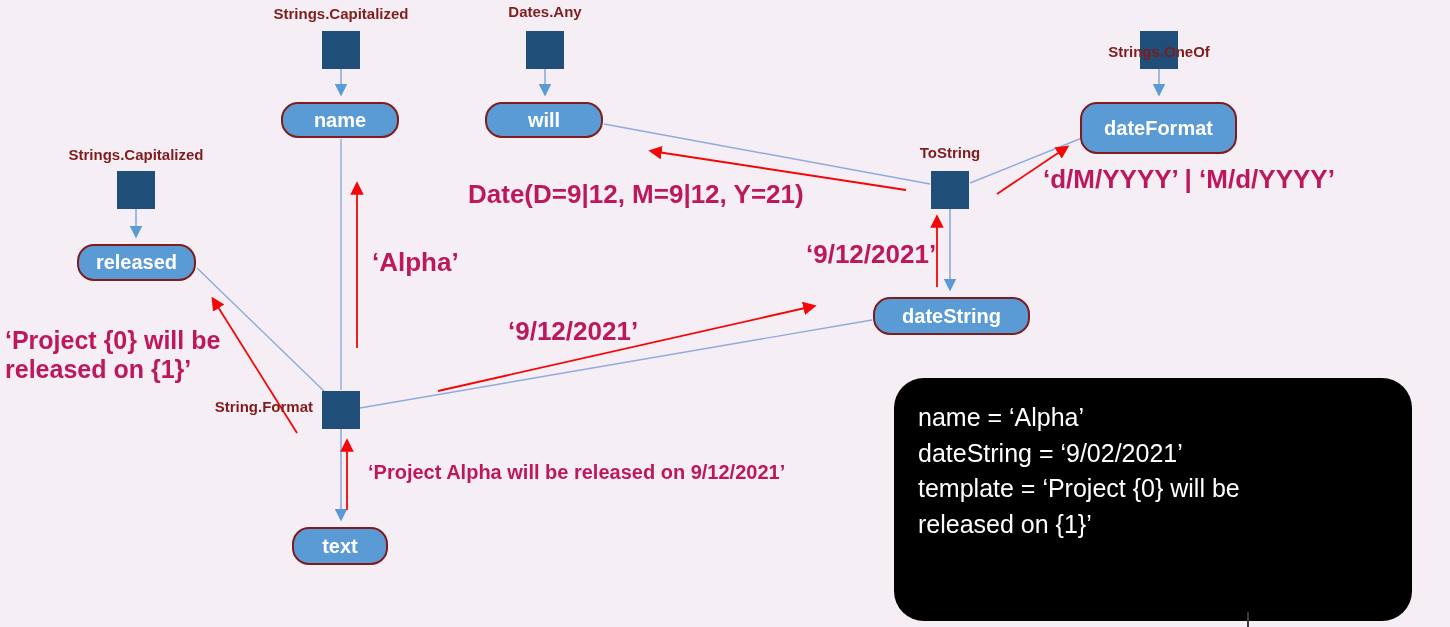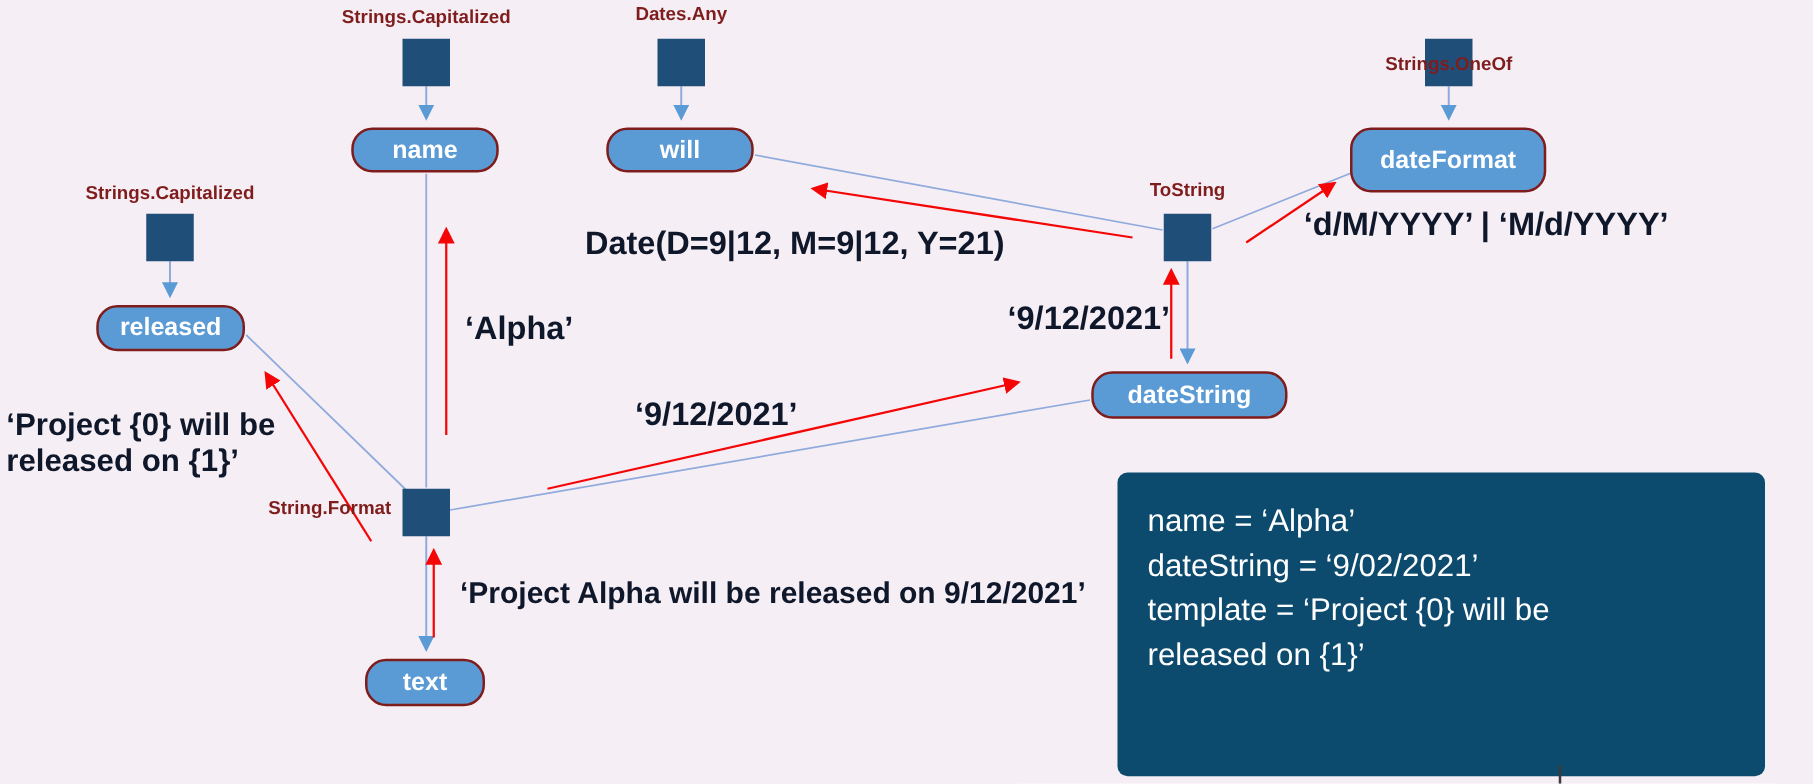--- a/index.html
+++ b/index.html
@@ -37,33 +37,33 @@
     border-radius: 17px;
     color: #ffffff;
     font-size: 20px;
     font-weight: 700;
     display: flex;
     align-items: center;
     justify-content: center;
   }
   .red-note {
     position: absolute;
-    color: #0f172a;
+    color: #be185d;
     font-weight: 700;
     white-space: nowrap;
   }
   .red-26 { font-size: 26px; }
   .red-25 { font-size: 25px; line-height: 29px; white-space: pre-line; }
-  .red-24 { font-size: 24px; }
+  .red-24 { font-size: 20px; }
   #result-box {
     position: absolute;
     left: 894px; top: 378px;
     width: 518px; height: 243px;
-    background: #0c4a6e;
-    border-radius: 8px;
+    background: #000000;
+    border-radius: 30px;
     padding: 22px 0 0 24px;
     overflow: hidden;
   }
   .box-line {
     color: #ffffff;
     font-size: 25px;
     line-height: 35.5px;
     white-space: nowrap;
   }
   #cursor-mark {

